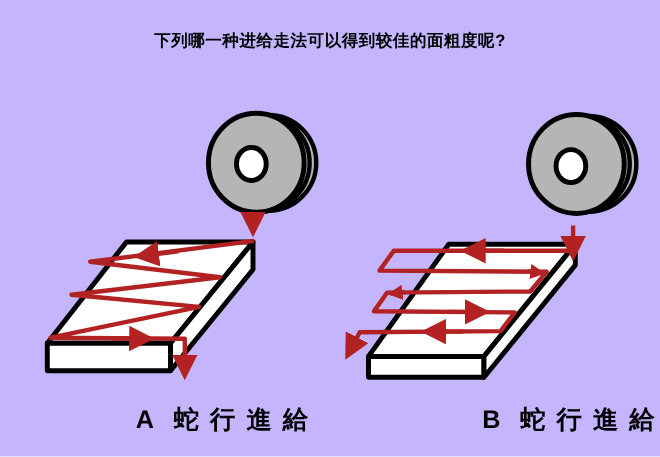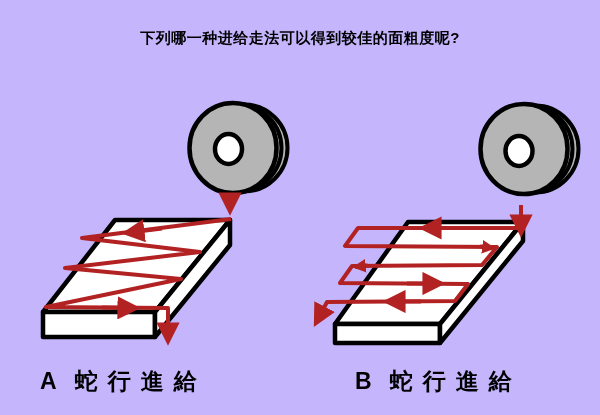--- a/index.html
+++ b/index.html
@@ -20,21 +20,21 @@
     line-height:20px;
     letter-spacing:0.5px;
   }
   .diagram-svg{
     position:absolute;top:0;left:0;
   }
   .option-label{
     position:absolute;
     top:366px;
     width:250px;
-    text-align:left;
+    text-align:right;
     font-size:23px;
     font-weight:bold;
     color:#000;
     white-space:nowrap;
   }
   .option-label .letter{margin-right:18px;}
   .option-label .name{letter-spacing:10px;}
   .label-a{left:40px;}
   .label-b{left:355px;}
 </style>

